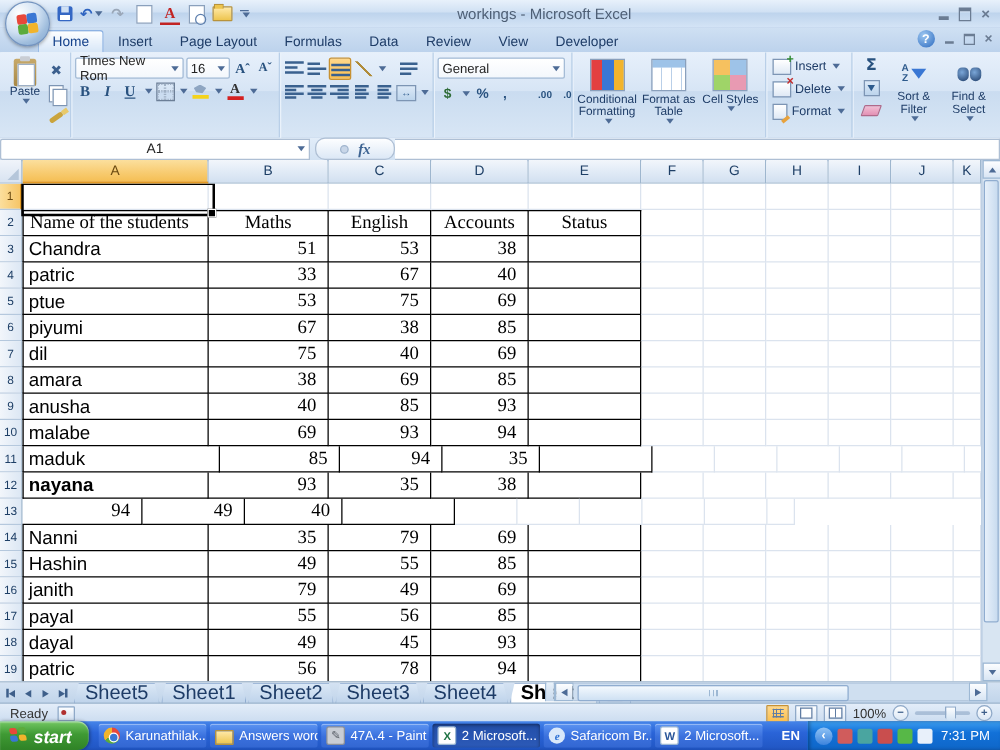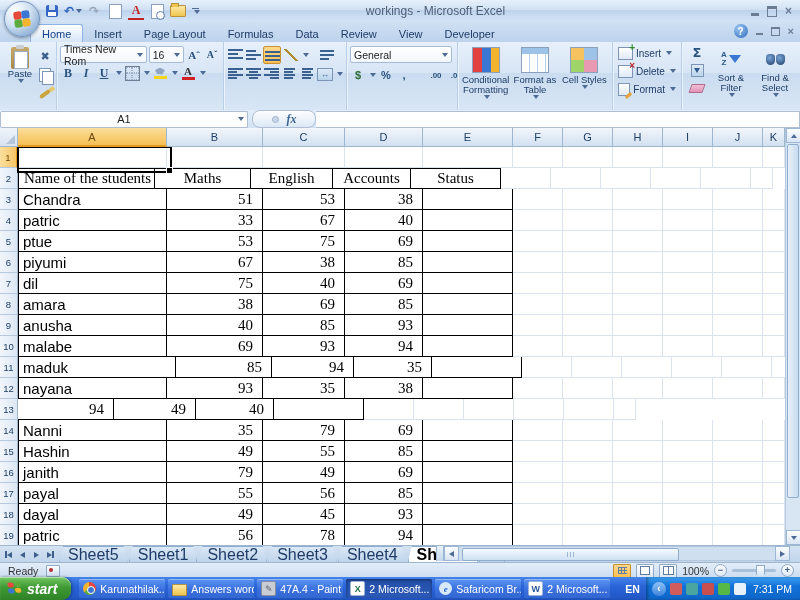--- a/index.html
+++ b/index.html
@@ -564,21 +564,21 @@
         <div class="gcell" style="width: 90px;"></div>
         <div class="gcell" style="width: 50px;"></div>
         <div class="gcell" style="width: 50px;"></div>
         <div class="gcell" style="width: 50px;"></div>
         <div class="gcell" style="width: 50px;"></div>
         <div class="gcell" style="width: 50px;"></div>
         <div class="gcell" style="width: 22px;"></div>
       </div>
       <div class="grow">
         <div class="rhead">2</div>
-        <div class="gcell tb top first serif hdrl" style="width: 137px;">Name of the students</div>
+        <div class="gcell tb top first serif hdrl" style="width: 149px;">Name of the students</div>
         <div class="gcell tb top serif hdrc" style="width: 96px;">Maths</div>
         <div class="gcell tb top serif hdrc" style="width: 82px;">English</div>
         <div class="gcell tb top serif hdrc" style="width: 78px;">Accounts</div>
         <div class="gcell tb top serif hdrc" style="width: 90px;">Status</div>
         <div class="gcell" style="width: 50px;"></div>
         <div class="gcell" style="width: 50px;"></div>
         <div class="gcell" style="width: 50px;"></div>
         <div class="gcell" style="width: 50px;"></div>
         <div class="gcell" style="width: 50px;"></div>
         <div class="gcell" style="width: 22px;"></div>
@@ -704,21 +704,21 @@
         <div class="gcell tb" style="width: 90px;"></div>
         <div class="gcell" style="width: 50px;"></div>
         <div class="gcell" style="width: 50px;"></div>
         <div class="gcell" style="width: 50px;"></div>
         <div class="gcell" style="width: 50px;"></div>
         <div class="gcell" style="width: 50px;"></div>
         <div class="gcell" style="width: 22px;"></div>
       </div>
       <div class="grow">
         <div class="rhead">12</div>
-        <div class="gcell tb first namec" style="width: 149px;">nayana</div>
+        <div class="gcell tb first namec" style="width: 149px; font-weight: bold;">nayana</div>
         <div class="gcell tb serif numc" style="width: 96px;">93</div>
         <div class="gcell tb serif numc" style="width: 82px;">35</div>
         <div class="gcell tb serif numc" style="width: 78px;">38</div>
         <div class="gcell tb" style="width: 90px;"></div>
         <div class="gcell" style="width: 50px;"></div>
         <div class="gcell" style="width: 50px;"></div>
         <div class="gcell" style="width: 50px;"></div>
         <div class="gcell" style="width: 50px;"></div>
         <div class="gcell" style="width: 50px;"></div>
         <div class="gcell" style="width: 22px;"></div>

